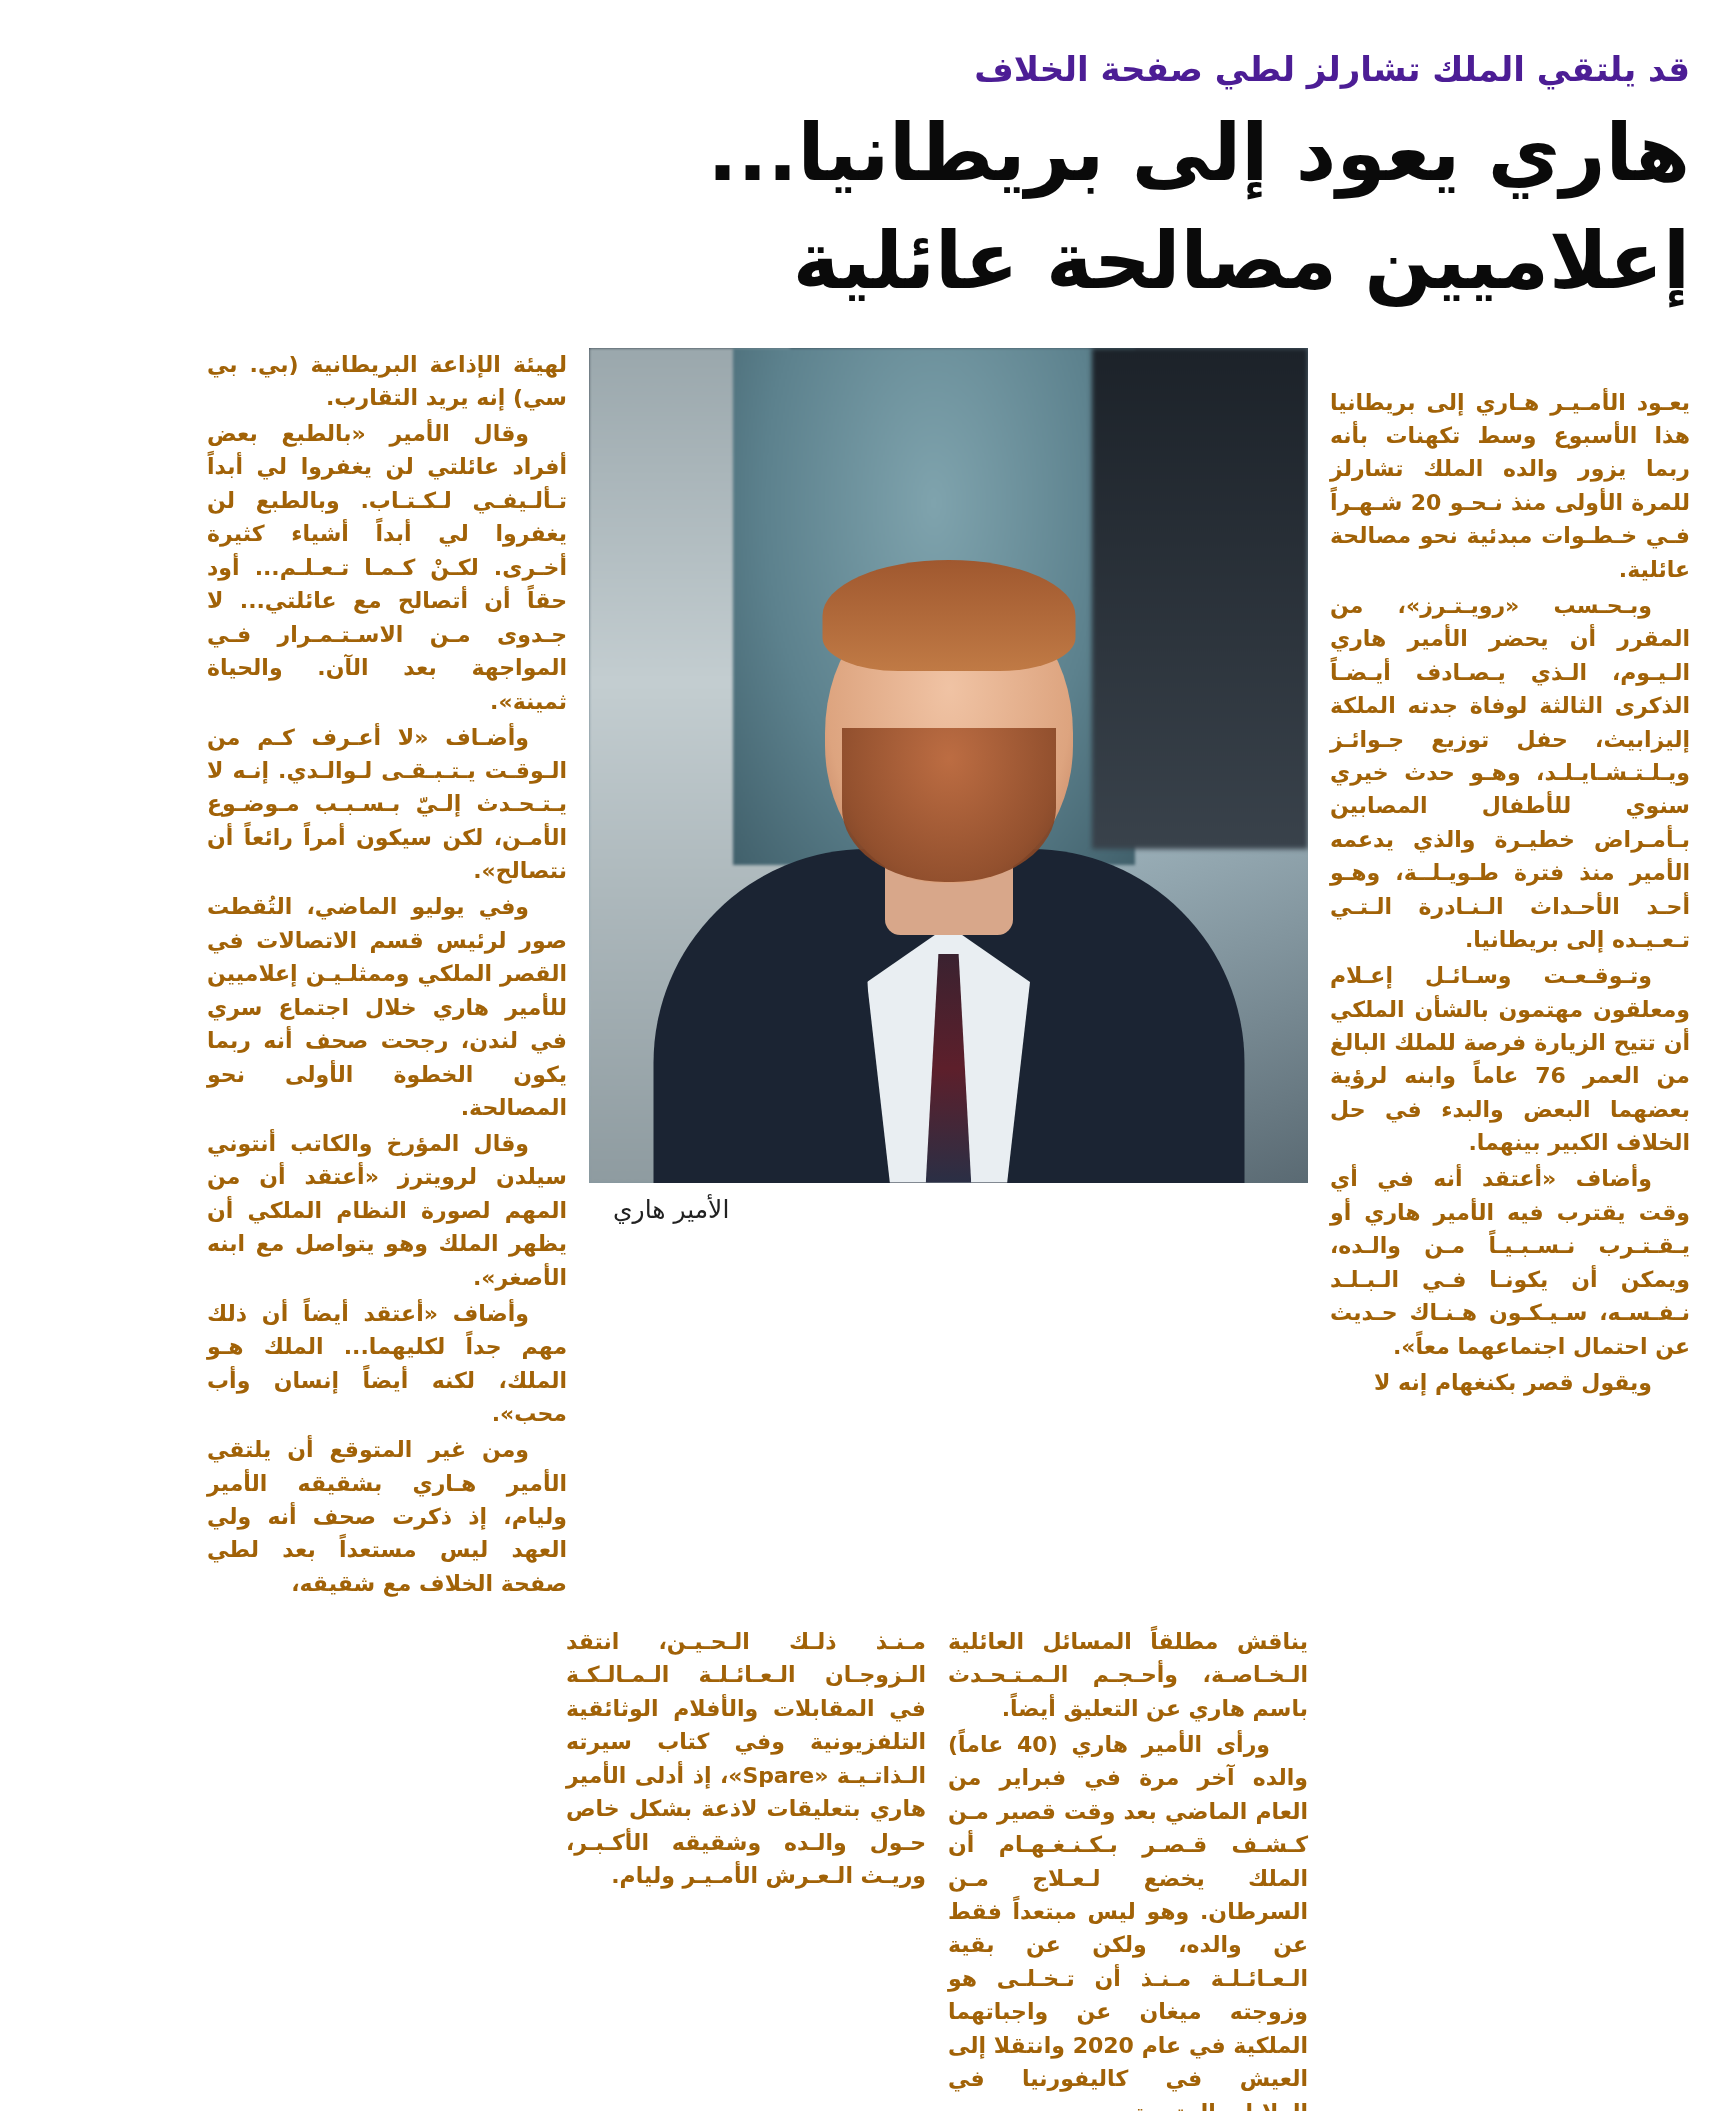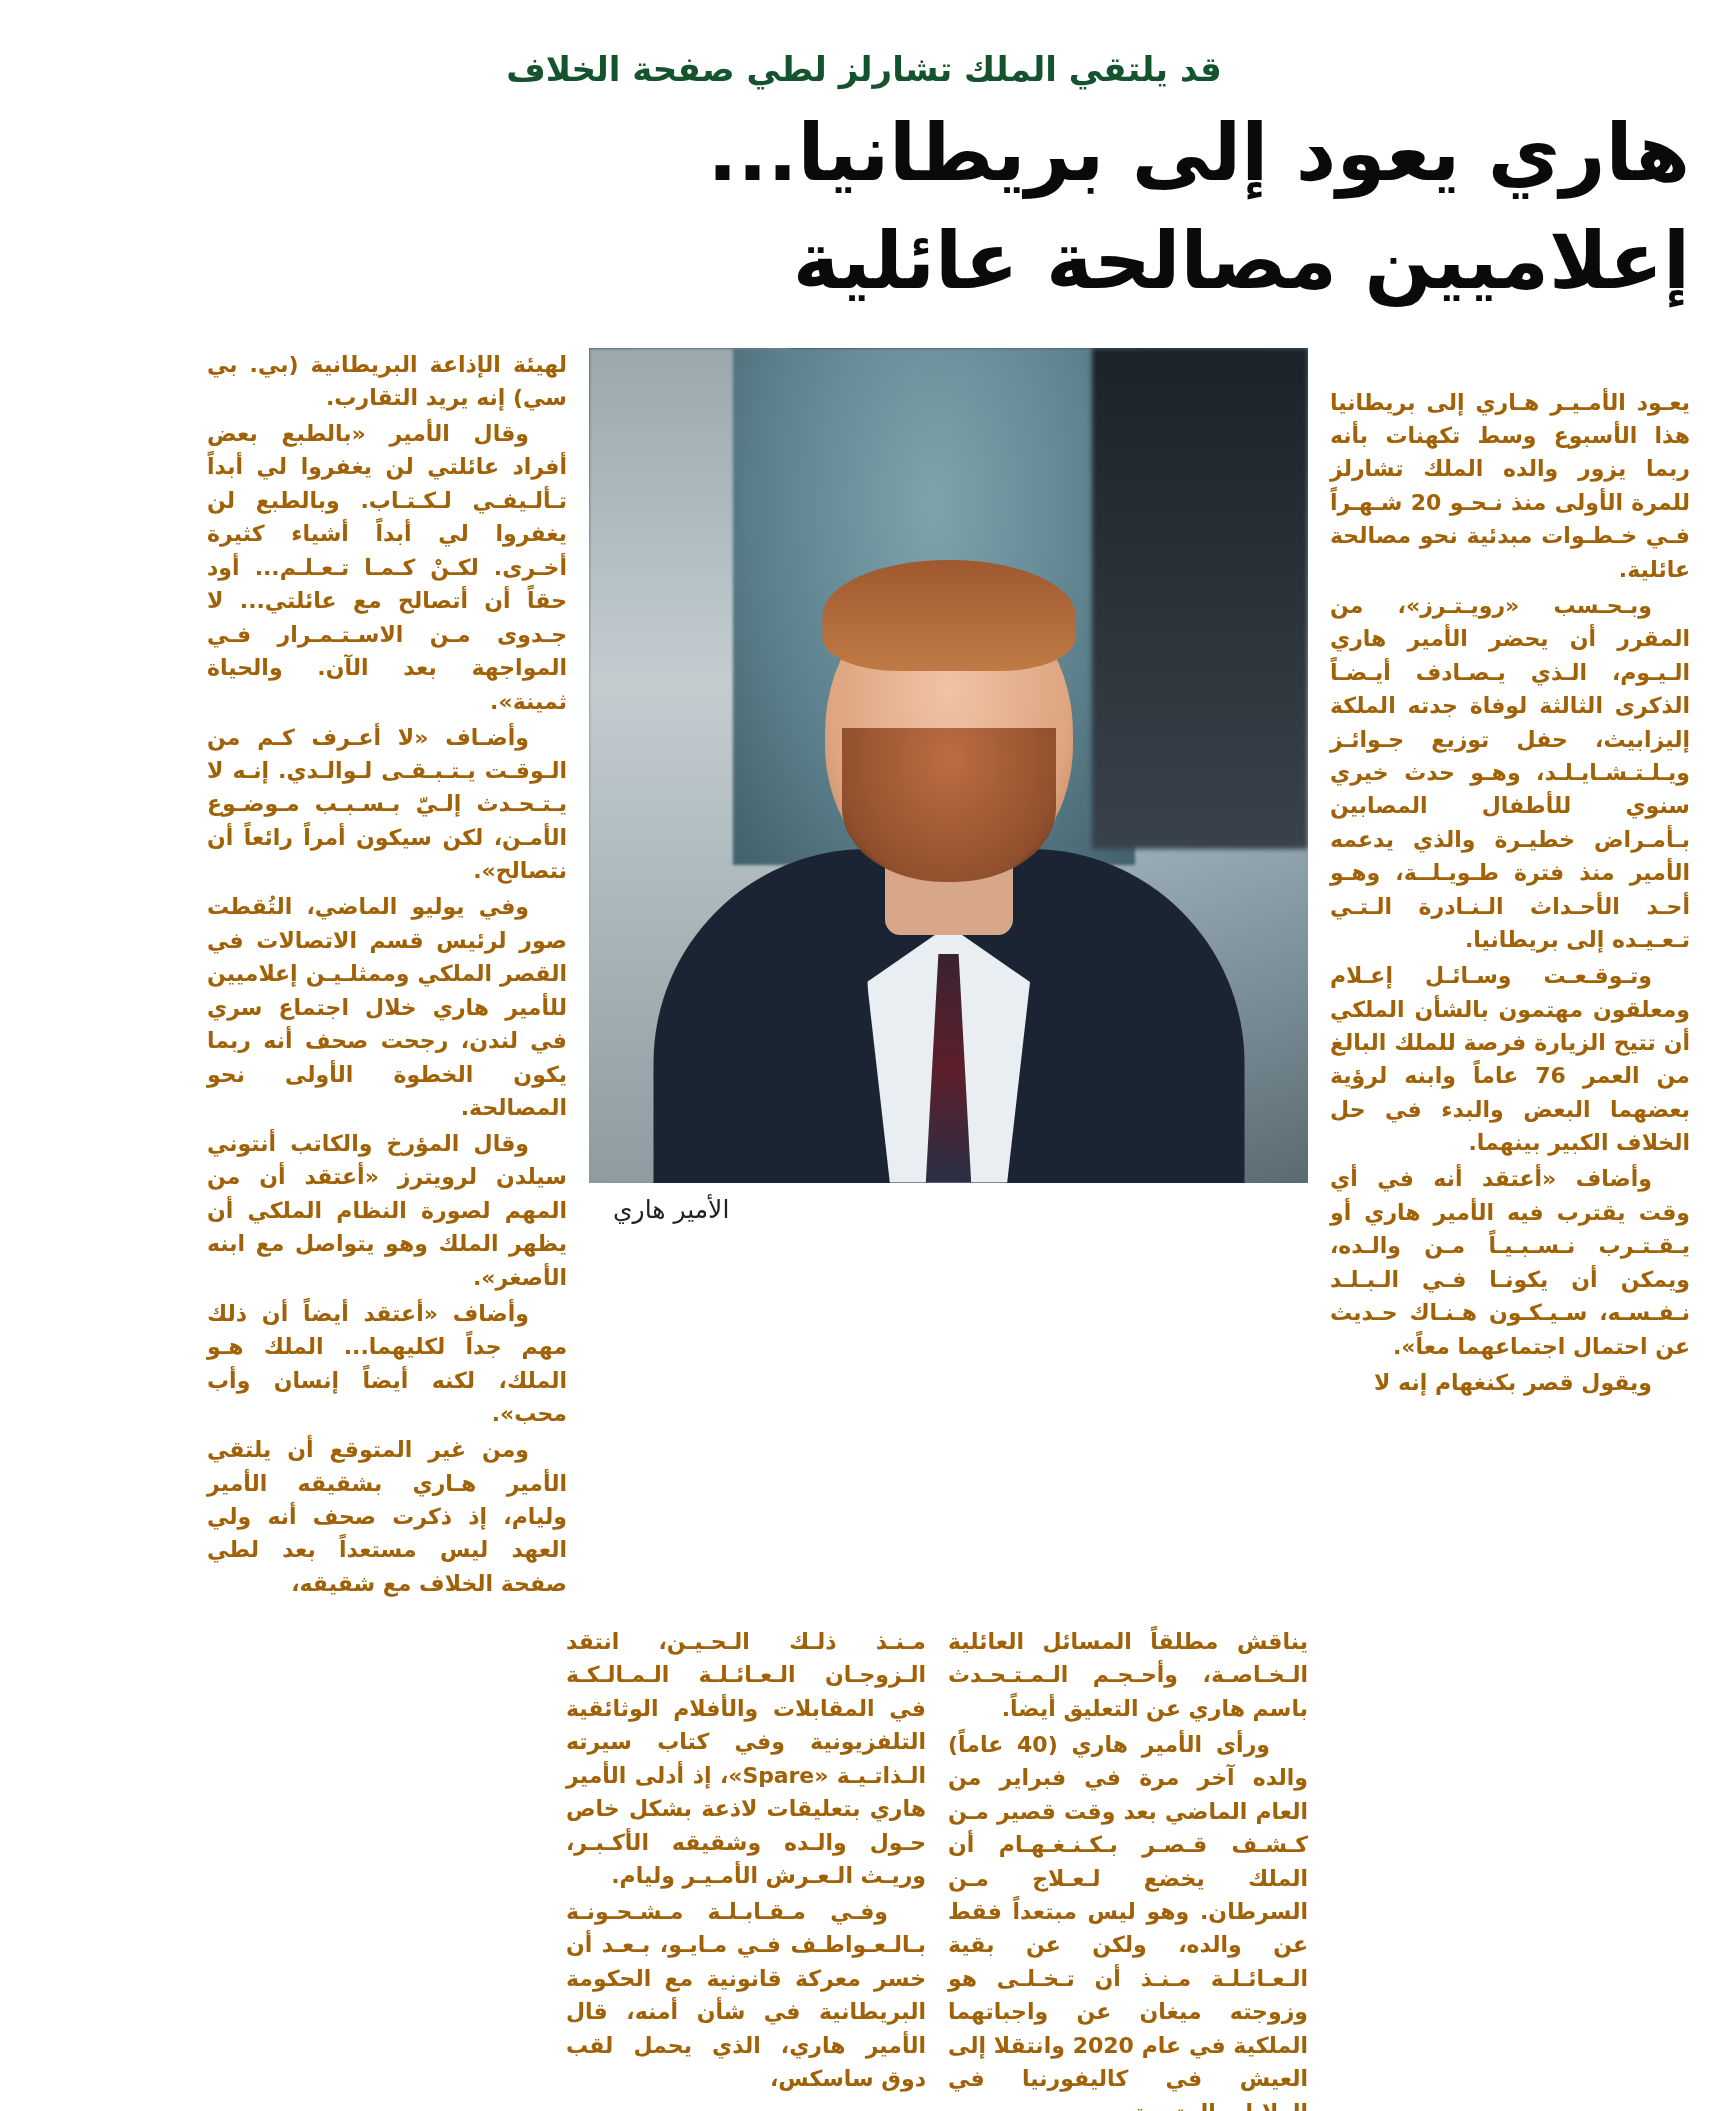--- a/index.html
+++ b/index.html
@@ -18,24 +18,23 @@
   .page {
     width: 1728px;
     height: 2112px;
     box-sizing: border-box;
     padding: 34px 38px 17px 38px;
     position: relative;
   }
 
   
   .kicker {
-    text-align: center;
     font-size: 34px;
     font-weight: bold;
-    color: #14532d;
+    color: #4c1d95;
     letter-spacing: 0px;
     margin: 15.4px 0 8.6px 0;
     direction: rtl;
   }
   .headline {
     text-align: right;
     font-weight: bold;
     color: #0a0a0a;
     line-height: 1.22;
     direction: rtl;
@@ -231,18 +230,17 @@
   <div class="lower">
     <div class="spacer-right"></div>
 
     <div class="col">
       <p class="noindent">يناقش مطلقاً المسائل العائلية الـخـاصـة، وأحـجـم الـمـتـحـدث باسم هاري عن التعليق أيضاً.</p>
       <p>ورأى الأمير هاري (40 عاماً) والده آخر مرة في فبراير من العام الماضي بعد وقت قصير مـن كـشـف قـصـر بـكـنـغـهـام أن الملك يخضع لـعـلاج مـن السرطان. وهو ليس مبتعداً فقط عن والده، ولكن عن بقية الـعـائـلـة مـنـذ أن تـخـلـى هو وزوجته ميغان عن واجباتهما الملكية في عام 2020 وانتقلا إلى العيش في كاليفورنيا في الولايات المتحدة.</p>
     </div>
 
     <div class="col">
       <p class="noindent">مـنـذ ذلـك الـحـيـن، انتقد الـزوجـان الـعـائـلـة الـمـالـكـة في المقابلات والأفلام الوثائقية التلفزيونية وفي كتاب سيرته الـذاتـيـة «Spare»، إذ أدلى الأمير هاري بتعليقات لاذعة بشكل خاص حـول والـده وشقيقه الأكـبـر، وريـث الـعـرش الأمـيـر وليام.</p>
-      <p>وفـي مـقـابـلـة مـشـحـونـة بـالـعـواطـف فـي مـايـو، بـعـد أن خسر معركة قانونية مع الحكومة البريطانية في شأن أمنه، قال الأمير هاري، الذي يحمل لقب دوق ساسكس،</p>
     </div>
   </div>
 
 </div>
 
 
 </body></html>

